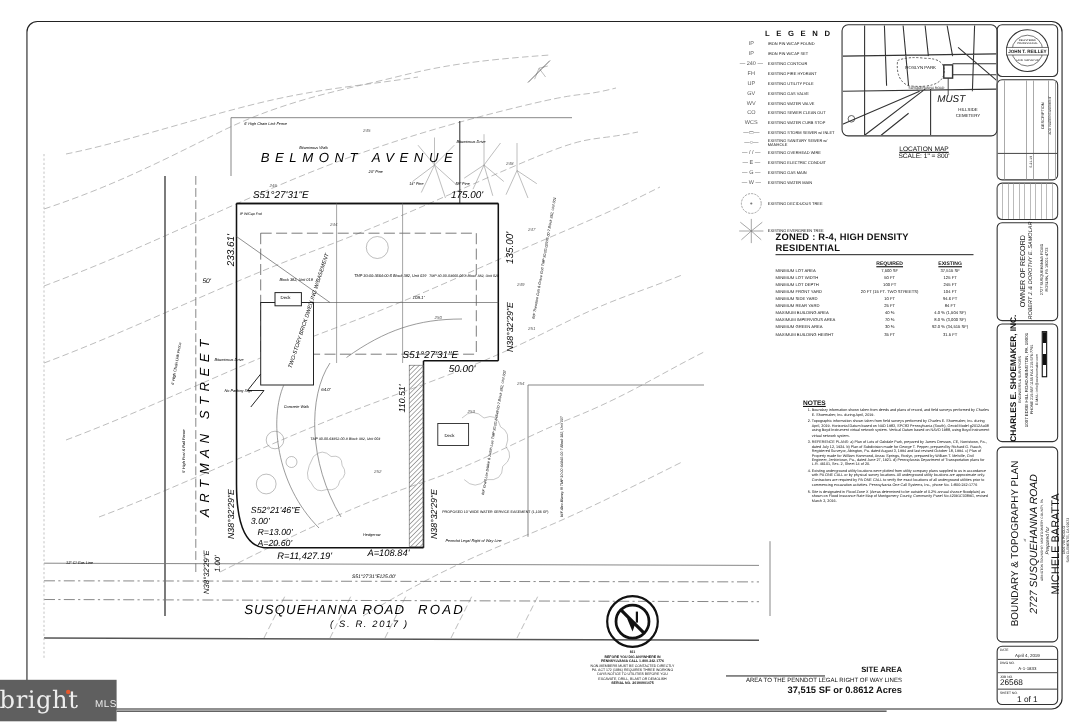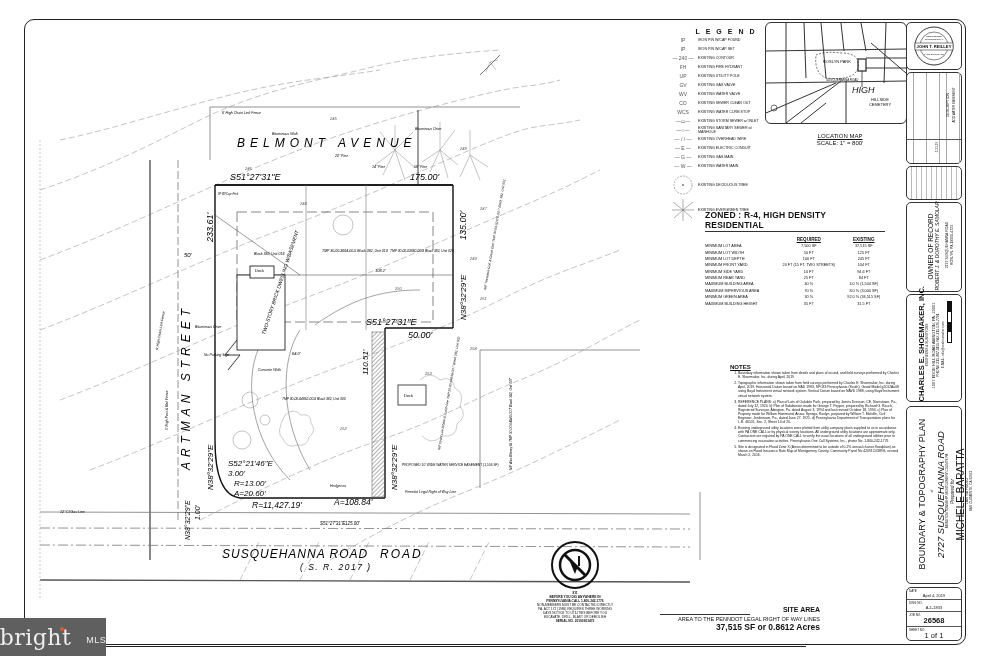--- a/index.html
+++ b/index.html
@@ -291,21 +291,21 @@
 <div class="abs locmap">
   <svg width="140" height="100" stroke="#333" stroke-width="1" fill="none">
     <path d="M0 28 L140 26 M0 60 L140 58 M20 0 L20 100 M38 0 L40 55 M55 0 L60 55 M75 0 L78 28 M95 0 L100 28 M120 0 L118 60 M0 90 L70 60 M20 100 L75 58 M35 100 L60 80 M105 20 L140 50 M100 35 L140 35 M100 45 L140 45 M80 58 L80 100"></path>
     <path d="M50 32 Q60 28 75 30 Q95 30 92 45 Q88 58 60 55 Q48 50 50 32 Z" stroke-dasharray="2 1.5" stroke-width="0.7"></path>
     <rect x="92" y="36" width="8" height="12" stroke-width="1.3"></rect>
     <line x1="96" y1="48" x2="96" y2="64" stroke-width="0.8"></line>
     <circle cx="8" cy="85" r="3" stroke-width="0.7"></circle>
   </svg>
   <span class="abs" style="left:56px;top:36px;font-size:4px;text-align:center;line-height:5px;width:30px">ROSLYN PARK</span>
   <span class="abs" style="left:94px;top:74px;font-size:4px;width:40px;text-align:center">HILLSIDE CEMETERY</span>
-  <span class="abs" style="left:86px;top:62px;font-size:9px;font-style:italic">HIGH</span>
+  <span class="abs" style="left:86px;top:62px;font-size:9px;font-style:italic">MUST</span>
   <span class="abs" style="left:60px;top:55px;font-size:3px">SUSQUEHANNA ROAD</span>
 </div>
 <div class="abs loc-caption">
   <div style="text-decoration:underline">LOCATION MAP</div>
   <div>SCALE: 1" = 800'</div>
 </div>
 
 <div class="abs zoning">
   <div class="zoning-title">ZONED : R-4, HIGH DENSITY RESIDENTIAL</div>
   <table class="ztable">
@@ -455,21 +455,21 @@
     <div style="padding:1px 2px;border-bottom:0.6px solid #555">
       <div>DATE</div>
       <div style="text-align:center;font-size:4px">April 4, 2019</div>
     </div>
     <div style="padding:1px 2px;border-bottom:0.6px solid #555">
       <div>DWG NO.</div>
       <div style="text-align:center;font-size:4px">A-1-1833</div>
     </div>
     <div style="padding:1px 2px;border-bottom:0.6px solid #555">
       <div>JOB NO.</div>
-      <div style="text-align:center;font-size:7.5px;font-weight:bold;line-height:8px">26568</div>
+      <div style="font-size:7.5px;font-weight:normal;line-height:8px">26568</div>
     </div>
     <div style="padding:1px 2px">
       <div>SHEET NO.</div>
       <div style="text-align:center;font-size:7.5px;line-height:8px">1 of 1</div>
     </div>
   </div>
 </div>
 
 <div class="abs bright">
   <span class="b">bright</span>

